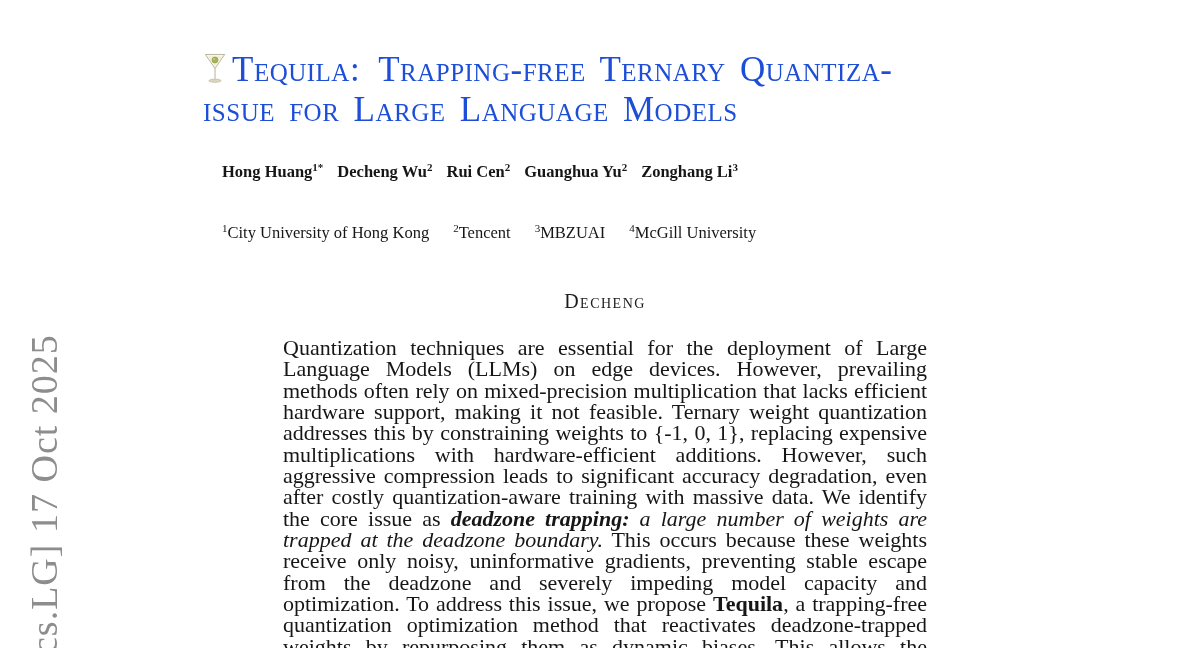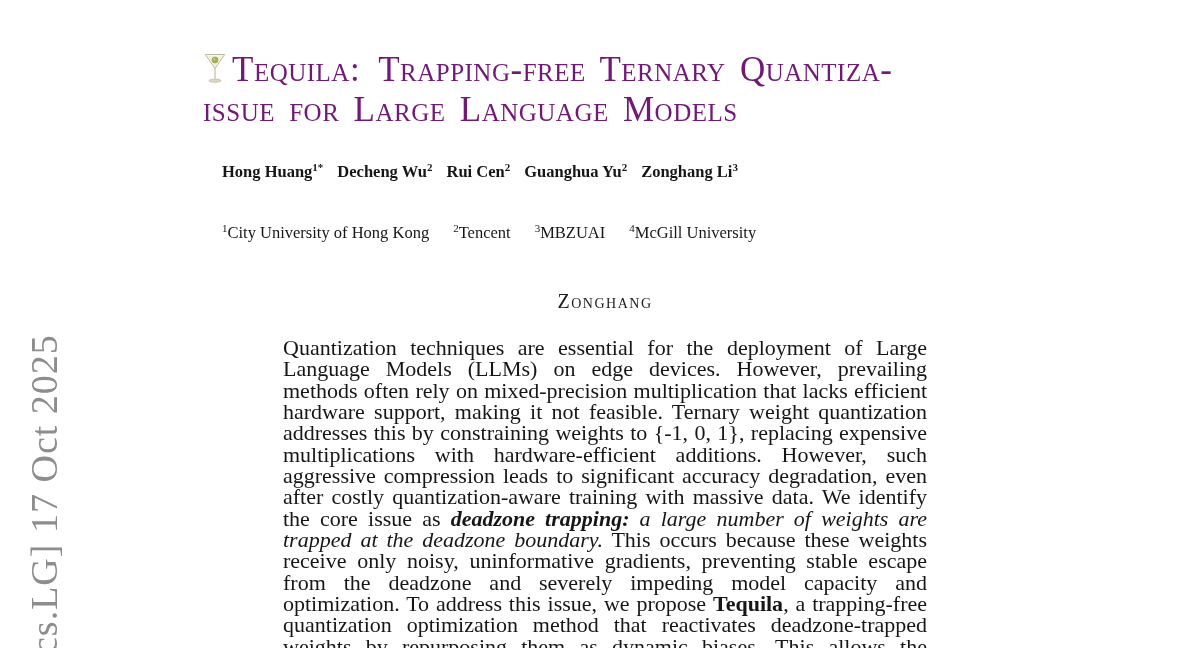--- a/index.html
+++ b/index.html
@@ -16,21 +16,21 @@
     position: absolute; left: 22px; top: 654px;
     transform: rotate(-90deg); transform-origin: 0 0;
     font-size: 38px; letter-spacing: 1px; white-space: nowrap;
     color: #8d8d8d;
   }
 
   
   .title-block {
     position: absolute; left: 203px; top: 50px; width: 820px;
     font-variant: small-caps; font-size: 35px; line-height: 40px;
-    letter-spacing: 0.5px; word-spacing: 5px; color: #701a75;
+    letter-spacing: 0.5px; word-spacing: 5px; color: #1d4ed8;
   }
   .title-line { white-space: nowrap; }
   .glass-icon { display: inline-block; width: 24px; height: 31px; vertical-align: -3px; margin-right: 5px; }
 
   
   .authors-block {
     position: absolute; left: 222px; top: 161px;
     font-size: 16.5px; line-height: 22.5px; white-space: nowrap;
   }
   .authors-line { font-weight: bold; }
@@ -74,14 +74,14 @@
   <div class="title-line">
     <span>issue for Large Language Models</span>
   </div>
 </div>
 
 <div class="authors-block">
   <div class="authors-line"><span class="author">Hong Huang<sup>1*</sup></span><span class="author">Decheng Wu<sup>2</sup></span><span class="author">Rui Cen<sup>2</sup></span><span class="author">Guanghua Yu<sup>2</sup></span><span class="author">Zonghang Li<sup>3</sup></span></div>
   <div class="affils-line"><span class="affil"><sup>1</sup>City University of Hong Kong</span><span class="affil"><sup>2</sup>Tencent</span><span class="affil"><sup>3</sup>MBZUAI</span><span class="affil"><sup>4</sup>McGill University</span></div>
 </div>
 
-<div class="abstract-heading">Zonghang</div>
+<div class="abstract-heading">Decheng</div>
 <div class="abstract-body"><span class="seg-normal">Quantization techniques are essential for the deployment of Large Language Models (LLMs) on edge devices. However, prevailing methods often rely on mixed-precision multiplication that lacks efficient hardware support, making it not feasible. Ternary weight quantization addresses this by constraining weights to {-1, 0, 1}, replacing expensive multiplications with hardware-efficient additions. However, such aggressive compression leads to significant accuracy degradation, even after costly quantization-aware training with massive data. We identify the core issue as </span><span class="seg-bold-italic">deadzone trapping: </span><span class="seg-italic">a large number of weights are trapped at the deadzone boundary.</span><span class="seg-normal"> This occurs because these weights receive only noisy, uninformative gradients, preventing stable escape from the deadzone and severely impeding model capacity and optimization. To address this issue, we propose </span><span class="seg-bold">Tequila</span><span class="seg-normal">, a trapping-free quantization optimization method that reactivates deadzone-trapped weights by repurposing them as dynamic biases. This allows the repurposed weights to provide a continuous signal in the forward pass and, critically, receive direct, meaningful gradient signals during backpropagation, thereby enhancing</span></div>
 
 </body></html>

